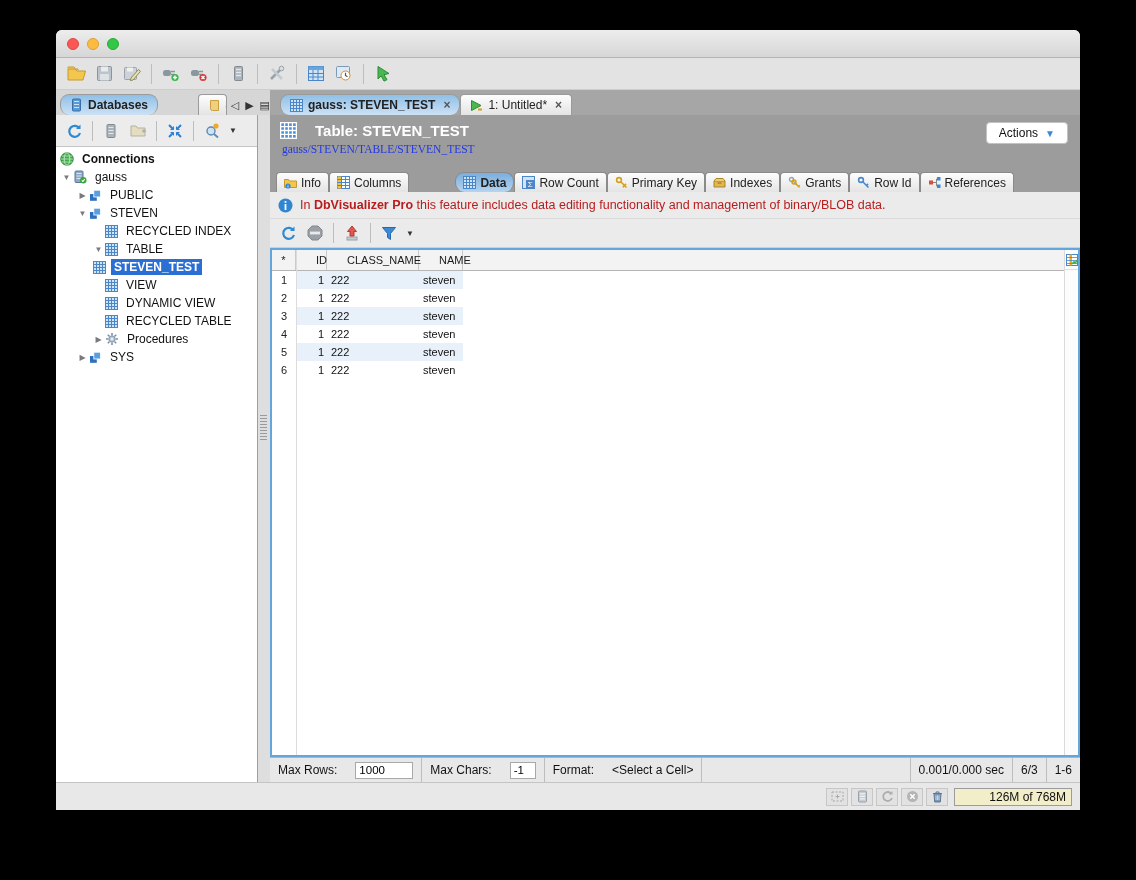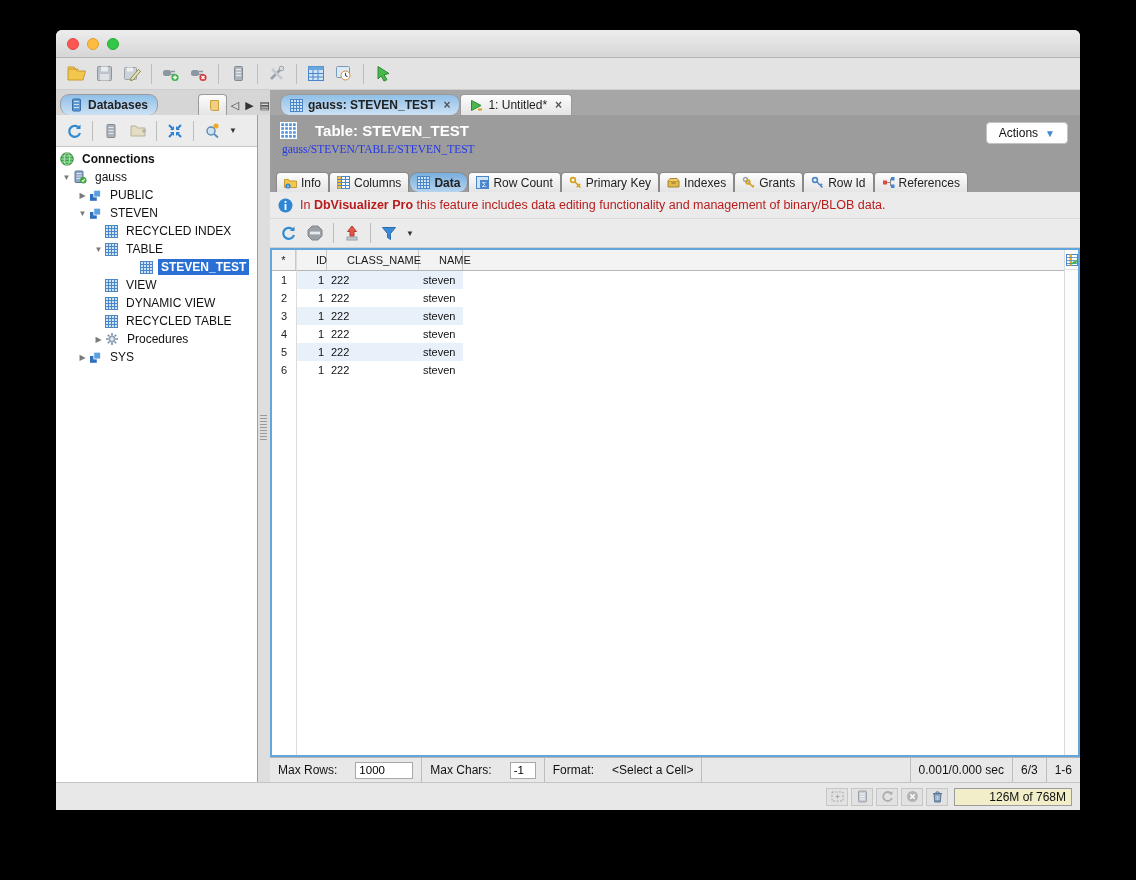--- a/index.html
+++ b/index.html
@@ -37,38 +37,38 @@
   .left-panel { width:202px; flex:0 0 202px; background:#fff; border-right:1px solid #9e9e9e; display:flex; flex-direction:column; }
   .left-toolbar { height:32px; flex:0 0 32px; background:#ececec; border-bottom:1px solid #c6c6c6;
                   display:flex; align-items:center; padding-left:6px; gap:3px; }
   .tree { flex:1; overflow:hidden; padding-top:3px; }
   .titem { height:18px; display:flex; align-items:center; font-size:12px; color:#111; }
   .titem .exp { width:13px; font-size:8px; color:#7a7a7a; text-align:center; flex:0 0 13px; }
   .titem .ic { margin-right:5px; display:flex; }
   .tlabel { padding:1px 3px; white-space:nowrap; }
   .tlabel.sel { background:#2a6fd4; color:#fff; font-weight:bold; }
   .lvl0{ padding-left:4px; } .lvl1{ padding-left:4px; } .lvl2{ padding-left:20px; }
-  .lvl3{ padding-left:36px; } .lvl4{ padding-left:71px; }
+  .lvl3{ padding-left:36px; } .lvl4{ padding-left:24px; }
   .bold { font-weight:bold; }
   
   .splitter { width:12px; flex:0 0 12px; background:#dedede; position:relative; }
   .grip { position:absolute; left:2px; top:300px; width:7px; height:26px;
           background:repeating-linear-gradient(#9a9a9a 0 1px, #dedede 1px 3px); }
   
   .main-panel { flex:1; display:flex; flex-direction:column; min-width:0; background:#ebebeb; }
   .obj-header { height:56px; flex:0 0 56px; background:#9c9c9c; padding:7px 12px 0 10px; position:relative; }
   .obj-title-row { display:flex; align-items:flex-start; gap:18px; }
   .obj-title { color:#fff; font-size:15px; font-weight:bold; }
   .actions-btn { position:absolute; right:12px; top:7px; background:#fff; border:1px solid #c2c2c2; border-radius:4px;
                  padding:3px 12px; font-size:12px; color:#111; display:flex; align-items:center; gap:7px; }
   .actions-btn .caret { color:#3b8ad8; font-size:10px; }
   .breadcrumb { display:inline-block; margin:4px 0 0 2px; color:#2337e8; font-size:11.5px;font-family:Liberation Serif, serif; }
   .obj-tabs { height:21px; flex:0 0 21px; background:#9c9c9c; display:flex; align-items:flex-end; padding-left:6px; }
   .obj-tabs .tab { height:20px; padding:0 7px; gap:4px; font-size:12px; border-color:#8a8a8a; }
-  .obj-tabs .tab.sel { background:linear-gradient(#79aede,#b5d4ef); }
+  .obj-tabs .tab.sel { background:linear-gradient(#79aede,#b5d4ef);margin-left:46px; }
   
   .notice { height:27px; flex:0 0 27px; background:#ebebeb; border-bottom:1px solid #dadada;
             display:flex; align-items:center; gap:7px; padding-left:8px; font-size:12.5px; color:#b91c1c; }
   
   .data-toolbar { height:29px; flex:0 0 29px; background:#ebebeb; border-bottom:1px solid #d0d0d0;
                   display:flex; align-items:center; padding-left:6px; gap:3px; }
   .caret-sm { font-size:8px; color:#333; margin-left:2px; }
   
   .grid-wrap { flex:1; border:2px solid #63a6dc; background:#fff; display:flex; min-height:0; margin:0; }
   .grid-main { flex:1; position:relative; overflow:hidden; }

